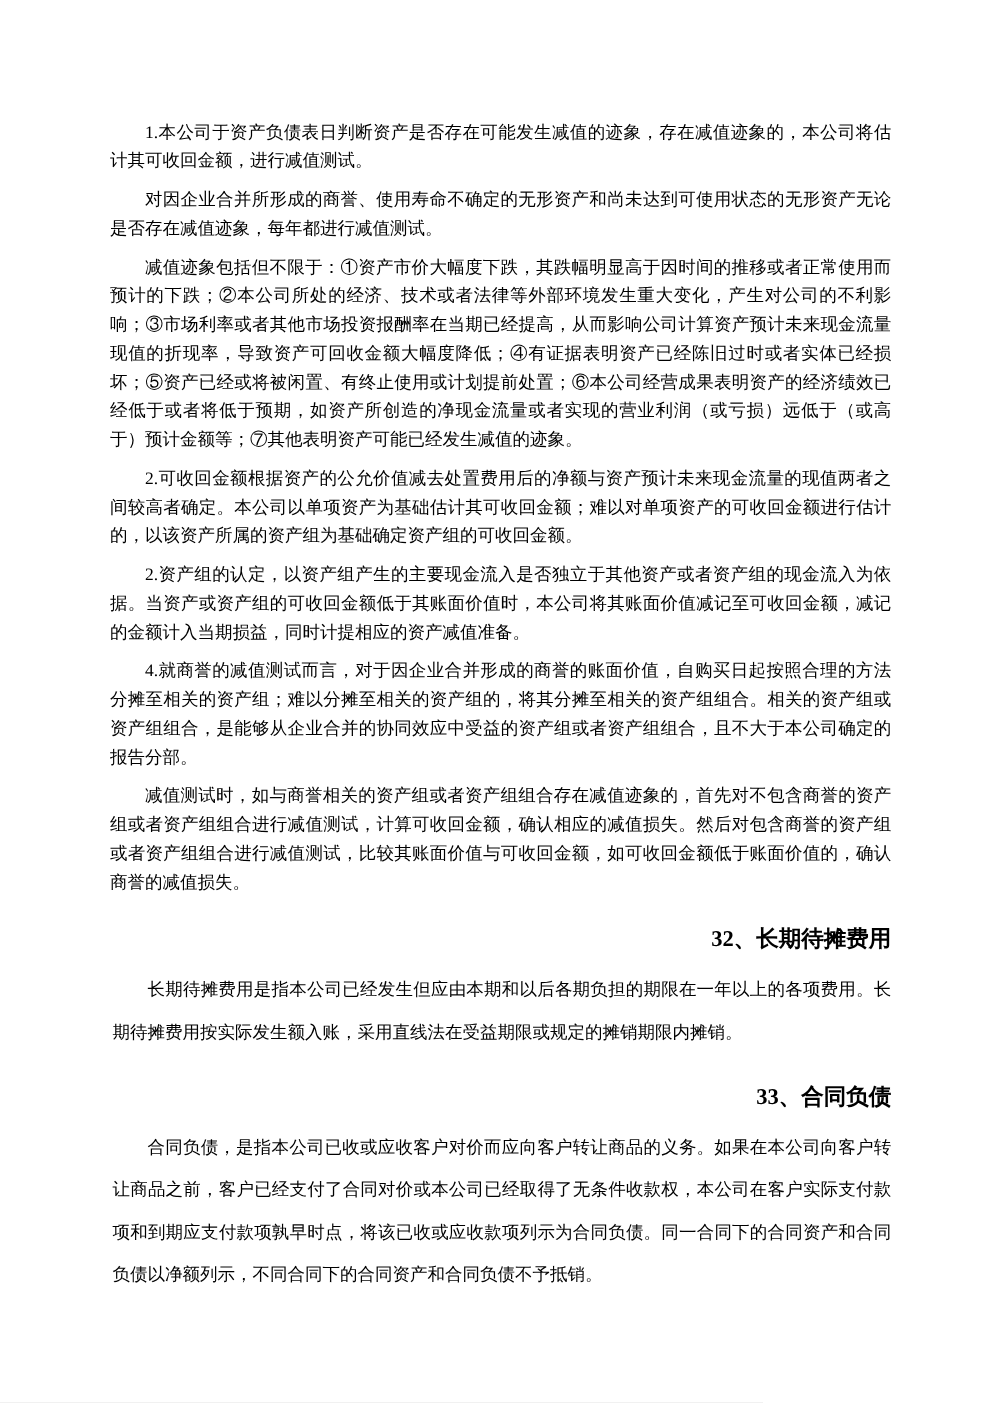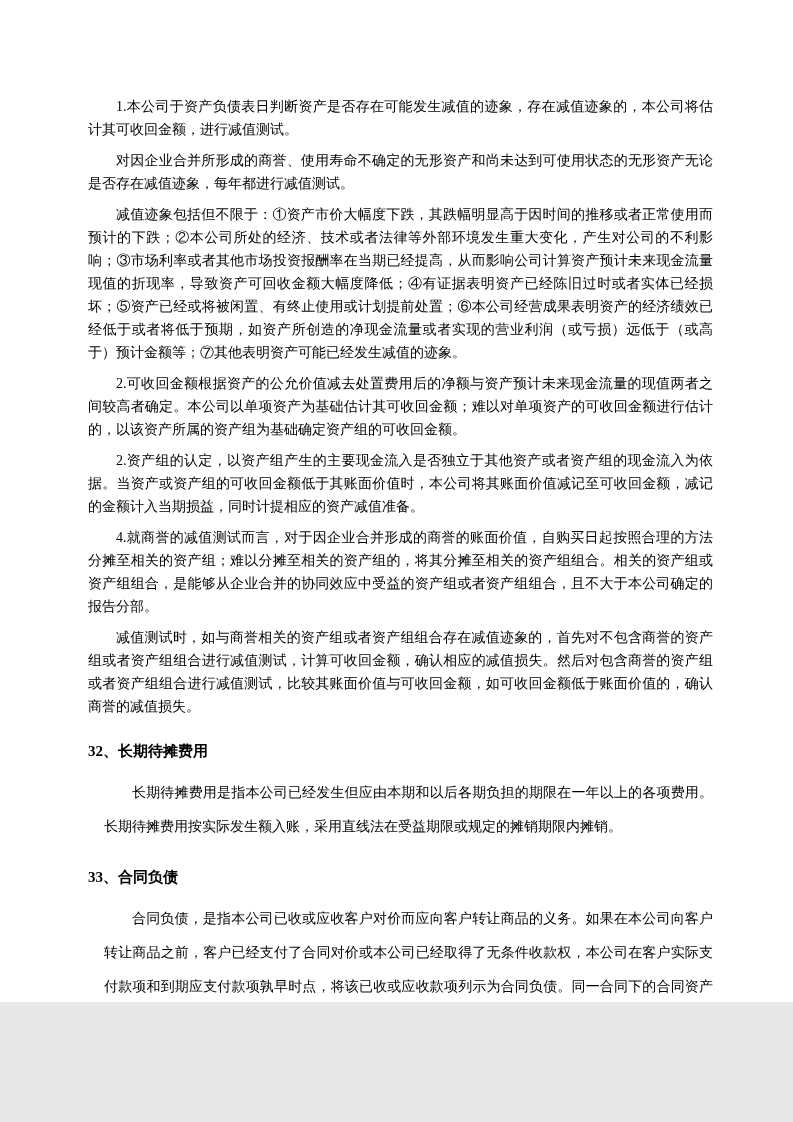--- a/index.html
+++ b/index.html
@@ -3,21 +3,21 @@
 <meta charset="utf-8">
 <style>
   html, body {
     margin: 0;
     padding: 0;
     background: #e8e8e8;
   }
   .page {
     position: relative;
     width: 793px;
-    height: 1002px;
+    height: 1122px;
     margin: 0 auto;
     background: #ffffff;
     box-sizing: border-box;
     padding: 95px 80px 60px 88px;
     font-family: "Liberation Serif", "DejaVu Serif", serif;
     color: #000000;
     overflow: hidden;
   }
   .para {
     font-size: 14px;
@@ -25,29 +25,30 @@
     text-align: justify;
     text-indent: 2em;
     margin: 0 0 8px 0;
     word-break: break-all;
   }
   .para-loose {
     font-size: 14px;
     line-height: 34px;
     text-align: justify;
     text-indent: 2em;
-    margin: 0 0 4px 16px;
+    margin: 0 0 4px 2px;
     word-break: break-all;
   }
   .heading {
-    font-size: 15px;
+    font-size: 18px;
     font-weight: bold;
     line-height: 22px;
     margin: 22px 0 14px 0;
     text-indent: 0;
+    text-align: right;
   }
 </style>
 </head>
 <body>
 
 <div class="page">
 
   <p class="para">1.本公司于资产负债表日判断资产是否存在可能发生减值的迹象，存在减值迹象的，本公司将估计其可收回金额，进行减值测试。</p>
 
   <p class="para">对因企业合并所形成的商誉、使用寿命不确定的无形资产和尚未达到可使用状态的无形资产无论是否存在减值迹象，每年都进行减值测试。</p>

